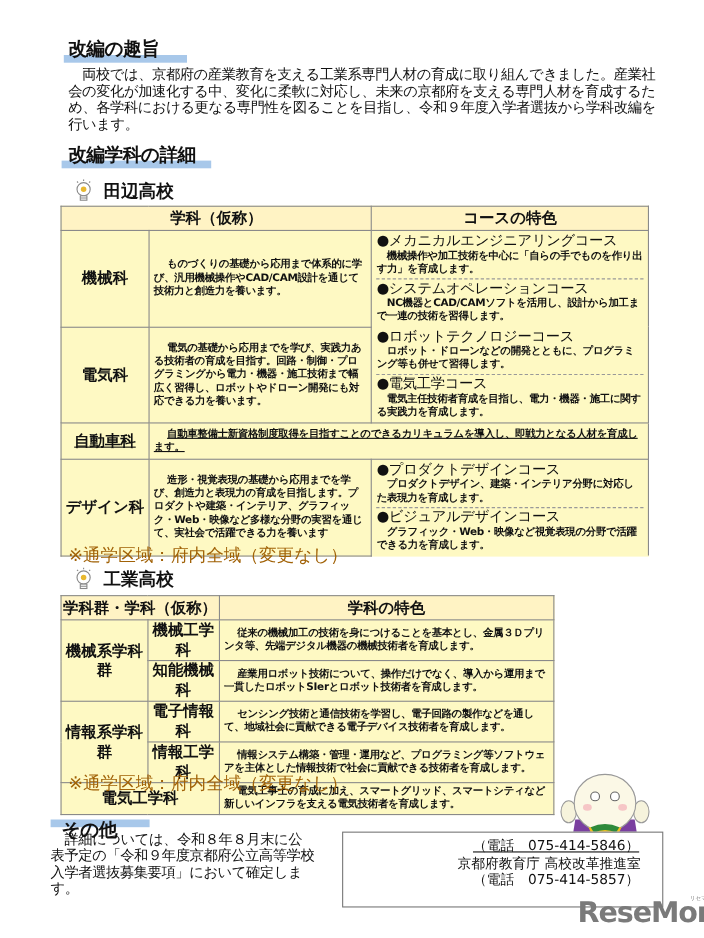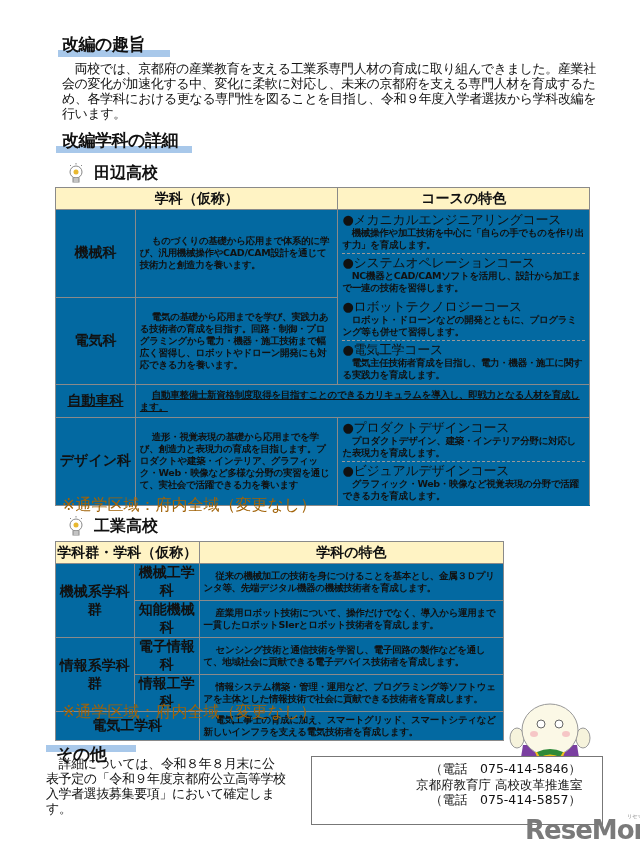--- a/index.html
+++ b/index.html
@@ -7,25 +7,25 @@
       width: 640px; height: 853px; background: #ffffff; position: relative; overflow: hidden;
       font-family: "DejaVu Sans", "Liberation Sans", sans-serif; color: #111;
     }
     .section-heading {
       position: absolute; font-weight: bold; font-size: 17px; letter-spacing: -0.5px;
       padding: 0 4px 0 8px; z-index: 2;
     }
     .heading-underline { position: absolute; height: 7px; background: #a8c8ea; z-index: 1; }
     .body-text { position: absolute; font-size: 13px; line-height: 15px; letter-spacing: -0.4px; }
     .school-title {
-      position: absolute; font-weight: bold; font-size: 16px; display: flex; gap: 8px;
+      position: absolute; font-weight: bold; font-size: 16px; display: flex; align-items: center; gap: 8px;
     }
     .bulb { width: 20px; height: 22px; position: relative; }
     .bulb svg { width: 20px; height: 22px; }
-    table { border-collapse: collapse; position: absolute; background: #0369a1; }
+    table { border-collapse: collapse; position: absolute; background: #fef9c3; }
     td, th { border: 1px solid #8a8a8a; vertical-align: middle; }
     th { background: #fff3c4; font-weight: bold; font-size: 14px; height: 22px; }
     .dept { text-align: center; font-size: 14px; font-weight: bold; }
     .desc { font-size: 9.5px; font-weight: bold; line-height: 12px; padding: 2px 4px; letter-spacing: -0.3px; }
     .desc .indent { display: inline-block; width: 12px; }
     .course { padding: 1px 4px; border-top: none; border-bottom: none; }
     .course-block { border-bottom: 1px dashed #999; padding: 2px 0; }
     .course-block:last-child { border-bottom: none; }
     .course-name { font-size: 13px; line-height: 14px; letter-spacing: -0.3px; }
     .course-desc { font-size: 9.5px; font-weight: bold; line-height: 12px; letter-spacing: -0.3px; }
@@ -197,20 +197,20 @@
     <circle cx="36" cy="24" r="4" fill="#fff" stroke="#666"></circle>
     <circle cx="54" cy="24" r="4" fill="#fff" stroke="#666"></circle>
     <ellipse cx="29" cy="34" rx="4" ry="3" fill="#f6c6c6"></ellipse>
     <ellipse cx="61" cy="34" rx="4" ry="3" fill="#f6c6c6"></ellipse>
     <path d="M30 52 L60 52 L54 66 L36 66 Z" fill="#f0c020"></path>
     <path d="M32 52 Q45 46 58 52 L55 57 Q45 52 35 57 Z" fill="#2e8a3a"></path>
   </svg>
 </div>
 
 <div class="contact-box" style="left:311px; top:756px; width:292px; height:69px;">
-  <div style="padding-left:110px;">（電話　075-414-5846）</div>
+  <div style="padding-left:110px;text-decoration:underline;">（電話　075-414-5846）</div>
   <div style="padding-left:96px;">京都府教育庁 高校改革推進室</div>
   <div style="padding-left:110px;">（電話　075-414-5857）</div>
 </div>
 
 <div class="watermark" style="left:525px; top:815px;">
   <span>ReseMom</span><small>リセマム</small>
 </div>
 
 </body></html>

